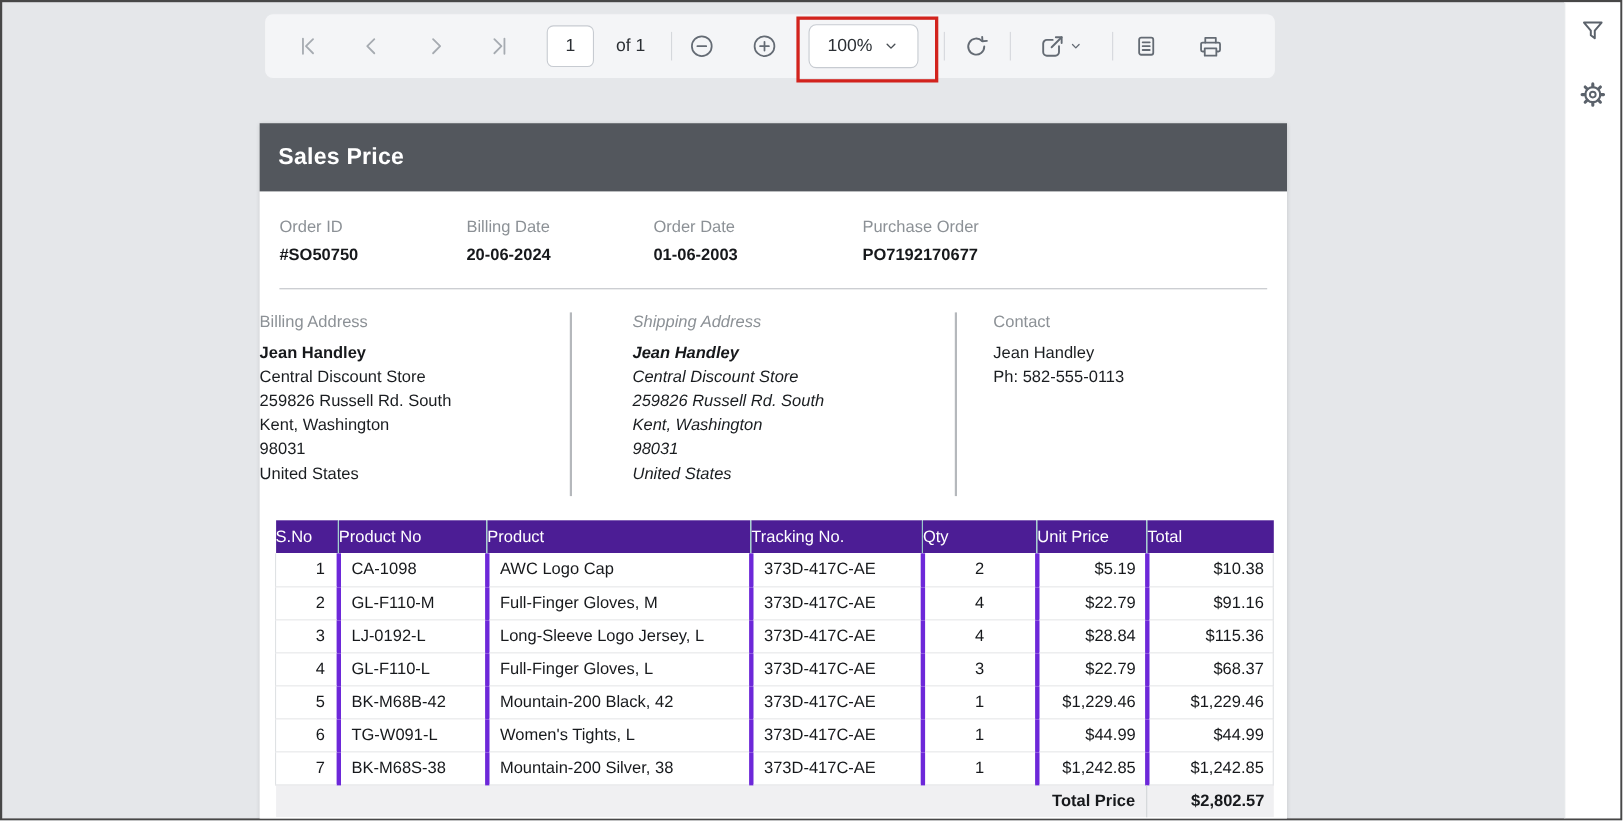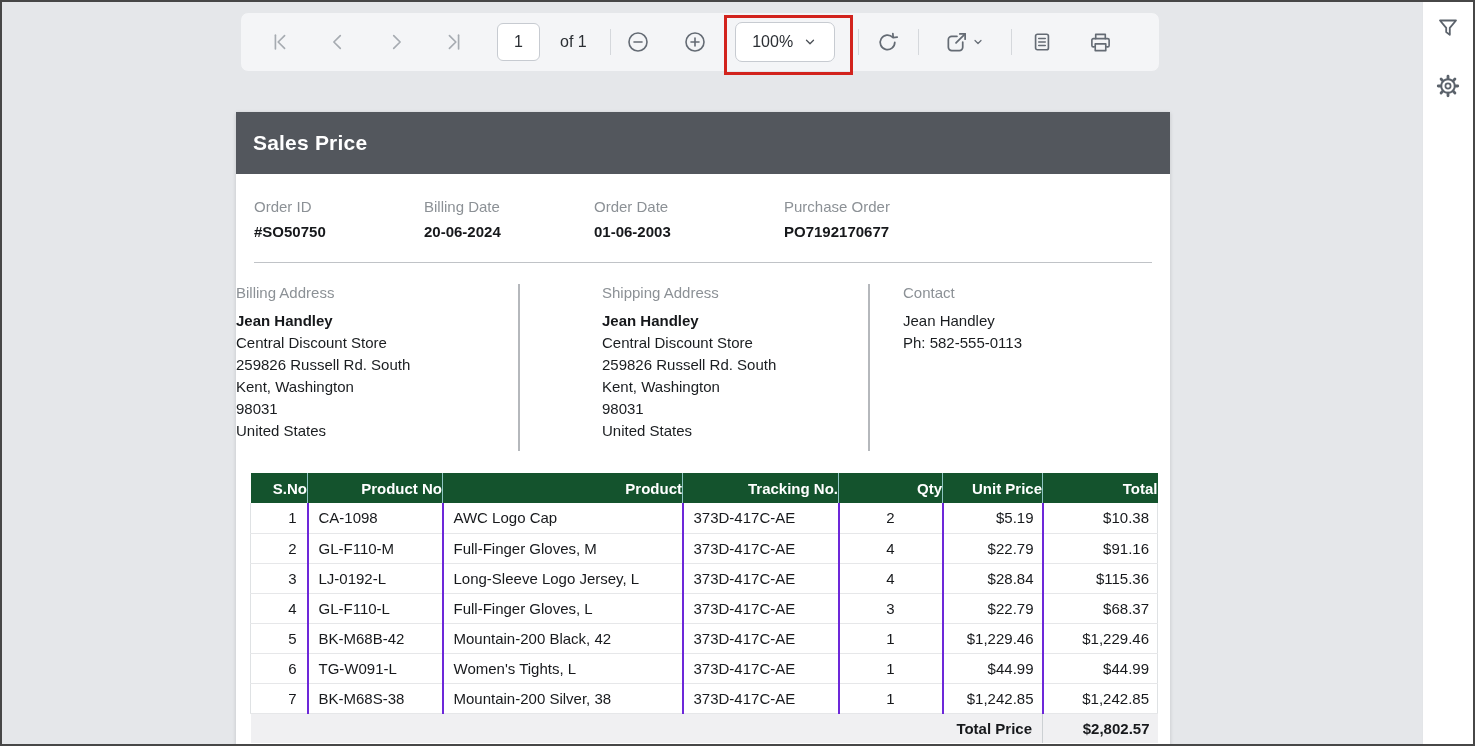--- a/index.html
+++ b/index.html
@@ -54,34 +54,34 @@
   .info-col:nth-child(1){ width:170px; } .info-col:nth-child(2){ width:170px; }
   .info-col:nth-child(3){ width:190px; } .info-col:nth-child(4){ width:186px; }
   .info-col:nth-child(5){ flex:1; }
   .ilabel{ font-size:15px; color:#8c9196; }
   .ivalue{ font-size:15px; font-weight:bold; color:#16181b; margin-top:8px; }
   .hr{ margin:22px 18px 0 18px; border-top:1px solid #c0c3c7; }
   .addr-row{ display:flex; margin-top:21px; height:167px; }
   .addr-div{ width:2px; background:#b5b8bc; flex:0 0 auto; }
   .addr-col{ flex:0 0 auto; }
   .addr-col.c1{ width:282px; }
-  .addr-col.c2{ width:348px; padding-left:82px; }
+  .addr-col.c2{ width:348px; padding-left:55px;font-style:italic; }
   .addr-col.c3{ flex:1; padding-left:33px; }
   .alabel{ font-size:15px; color:#8c9196; }
   .aname{ font-size:15px; font-weight:bold; color:#16181b; margin-top:9px; line-height:22px; }
   .aname.regular{ font-weight:normal; color:#1a1d20; }
   .aline{ font-size:15px; color:#1a1d20; line-height:22px; }
   
   table.items{ border-collapse:collapse; margin:22px 13px 0 14px; width:907px; font-size:15px; color:#17191c; table-layout:fixed; }
   table.items th{
-    background:#14532d; color:#fff; font-weight:bold; height:30px; text-align:right; overflow:hidden;
+    background:#4c1d95; color:#fff; font-weight:normal; height:30px; text-align:left; overflow:hidden;
   }
   table.items th + th{ border-left:1px solid #8ec4c2; }
   table.items td{ height:30px; border-bottom:1px solid #e6e7e9; background:#fff; overflow:hidden; white-space:nowrap; }
-  table.items tbody td + td{ border-left:2px solid #6d28d9; }
+  table.items tbody td + td{ border-left:4px solid #6d28d9; }
   table.items tbody td:first-child{ border-left:1px solid #dfe2e4; }
   table.items tbody td:last-child{ border-right:1px solid #dfe2e4; }
   td.a-r{ text-align:right; padding-right:10px; }
   td.a-l{ text-align:left; padding-left:10px; }
   td.a-c{ text-align:center; }
   td.money{ text-align:right; padding-right:8px; }
   table.items tfoot td{ background:#f0f0f2; font-weight:bold; color:#17191c; border-bottom:none; }
   td.total-label{ text-align:right; padding-right:10px; }
   td.total-value{ text-align:right; padding-right:8px; border-left:1px solid #ccd0d3; }
   svg{ display:block; }

